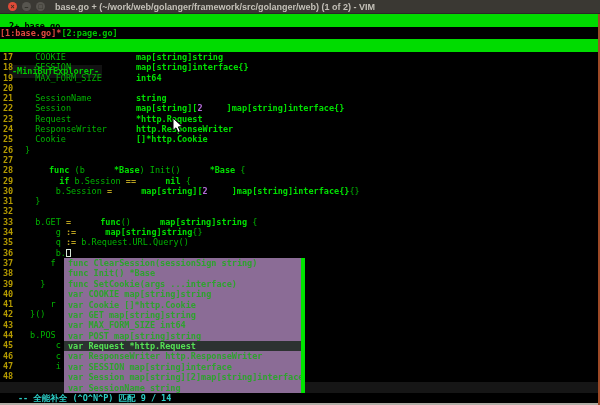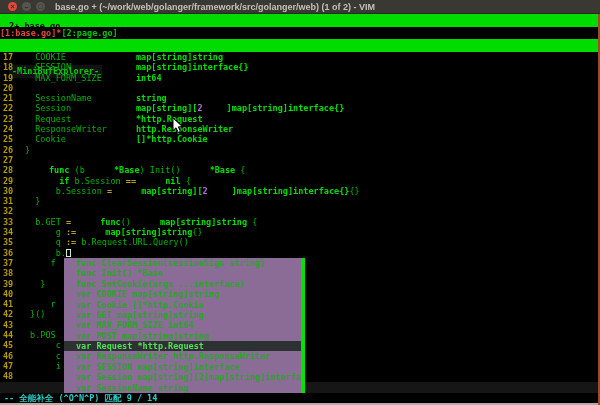--- a/index.html
+++ b/index.html
@@ -43,31 +43,31 @@
   .k { color:#00e000; font-weight:bold;margin-left:24px; }
   .y { color:#b8a020; font-weight:bold; }
   .p { color:#b46bd8; font-weight:bold; }
   .cur { display:inline-block; width:5px; height:8px; border:1px solid #d8e8d8; vertical-align:-1px; }
   
   .pmenu { position:absolute; top:258px; left:64px; width:237px; height:135px; background:#8b6c96;
            z-index:5; overflow:hidden; }
   .pscroll { position:absolute; top:258px; left:301px; width:4px; height:135px; background:#00e400;
              z-index:5; }
   .pitem { height:10.38px; line-height:10.38px; font-size:8.5px; color:#2da32d; font-weight:bold;
-           white-space:pre; padding-left:12px; }
+           white-space:pre; padding-left:4px; }
   .pitem.sel { background:#2c3231; color:#55e055; }
   
   .statusbar { position:absolute; top:382px; left:0; width:600px; height:11px; background:#161616;
                font-size:8.5px; font-weight:bold; line-height:11px; white-space:pre; }
   .statusbar .bnum { position:absolute; left:0px; color:#9ab400; }
   .statusbar .path { position:absolute; left:8px; width:58px; background:#b4b4ac; color:#1a1a1a; padding-left:3px; }
   
   .cmdline { position:absolute; top:393px; left:0; width:600px; height:10px; background:#000;
              color:#2bcfc7; font-size:8.5px; font-weight:bold; line-height:10px; white-space:pre;
-             padding-left:4px; }
+             padding-left:18px; }
   .bottomstrip { position:absolute; top:403px; left:0; width:600px; height:2px; background:#b2aea6; }
   .rborder { position:absolute; top:14px; right:0; width:2px; height:391px; background:#a04a28; z-index:9; }
   .mouse { position:absolute; top:117px; left:172px; z-index:10; }
 </style>
 </head>
 <body>
 
 <div class="screen">
 
   <div class="titlebar">

